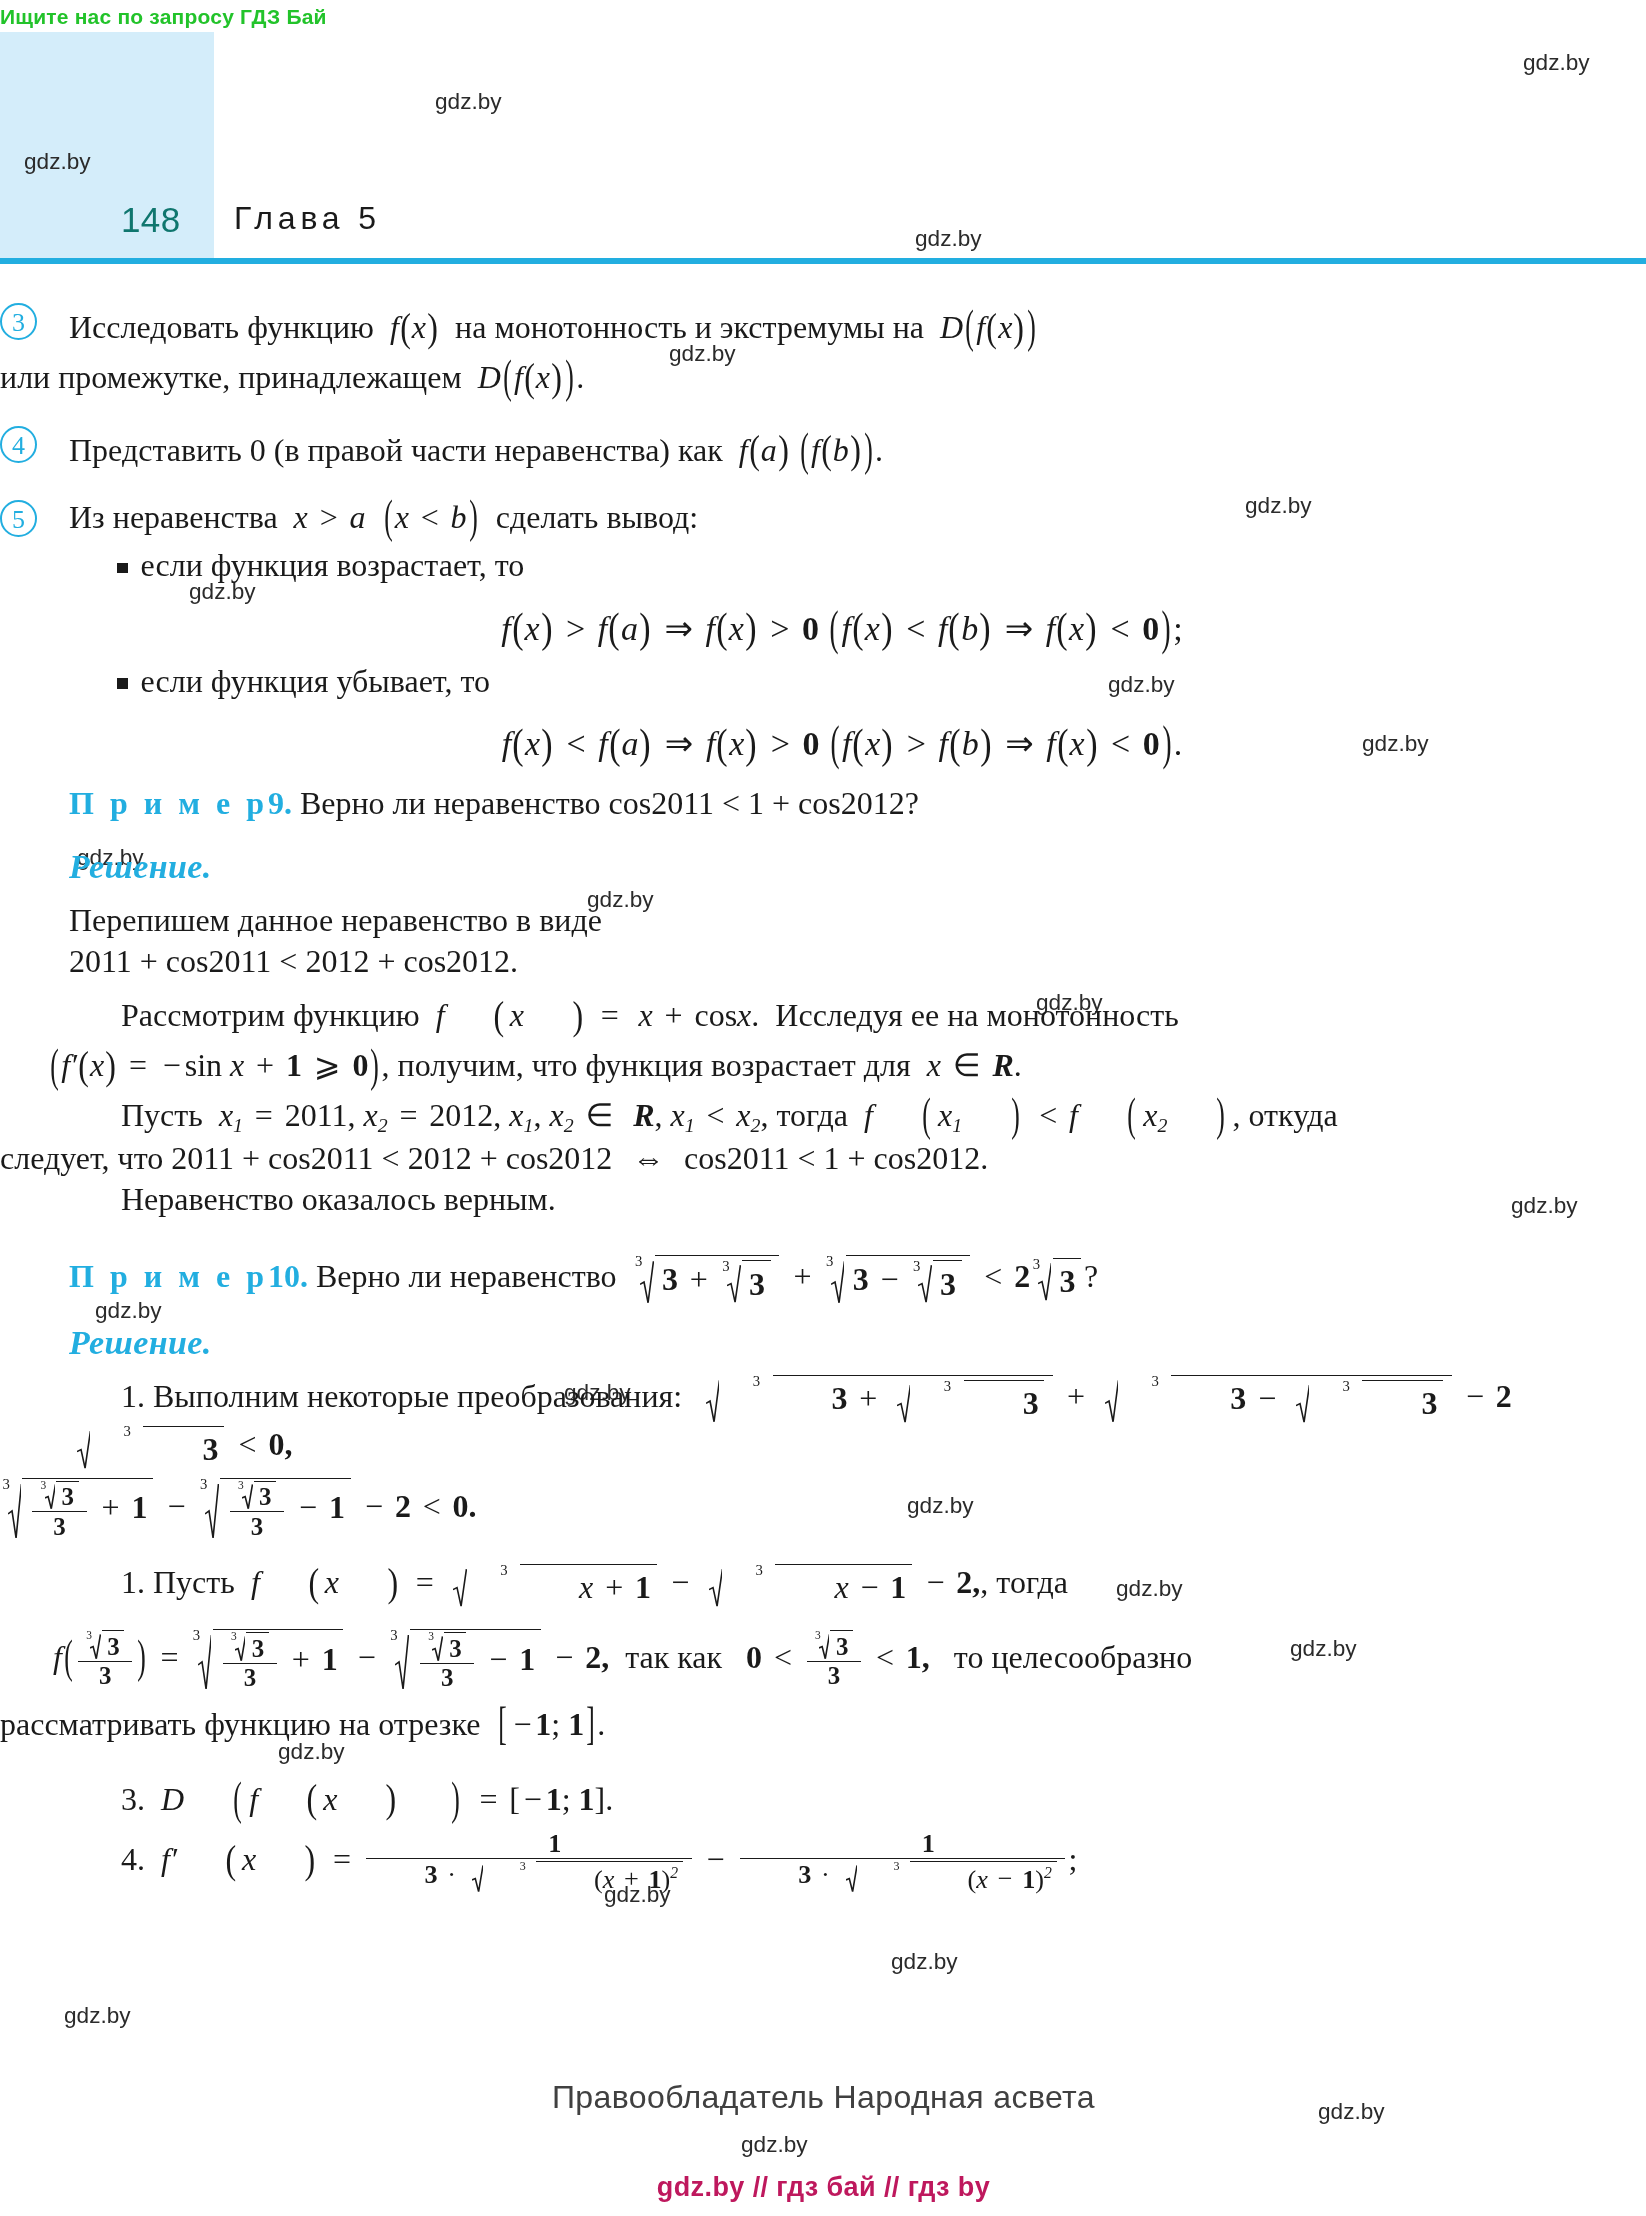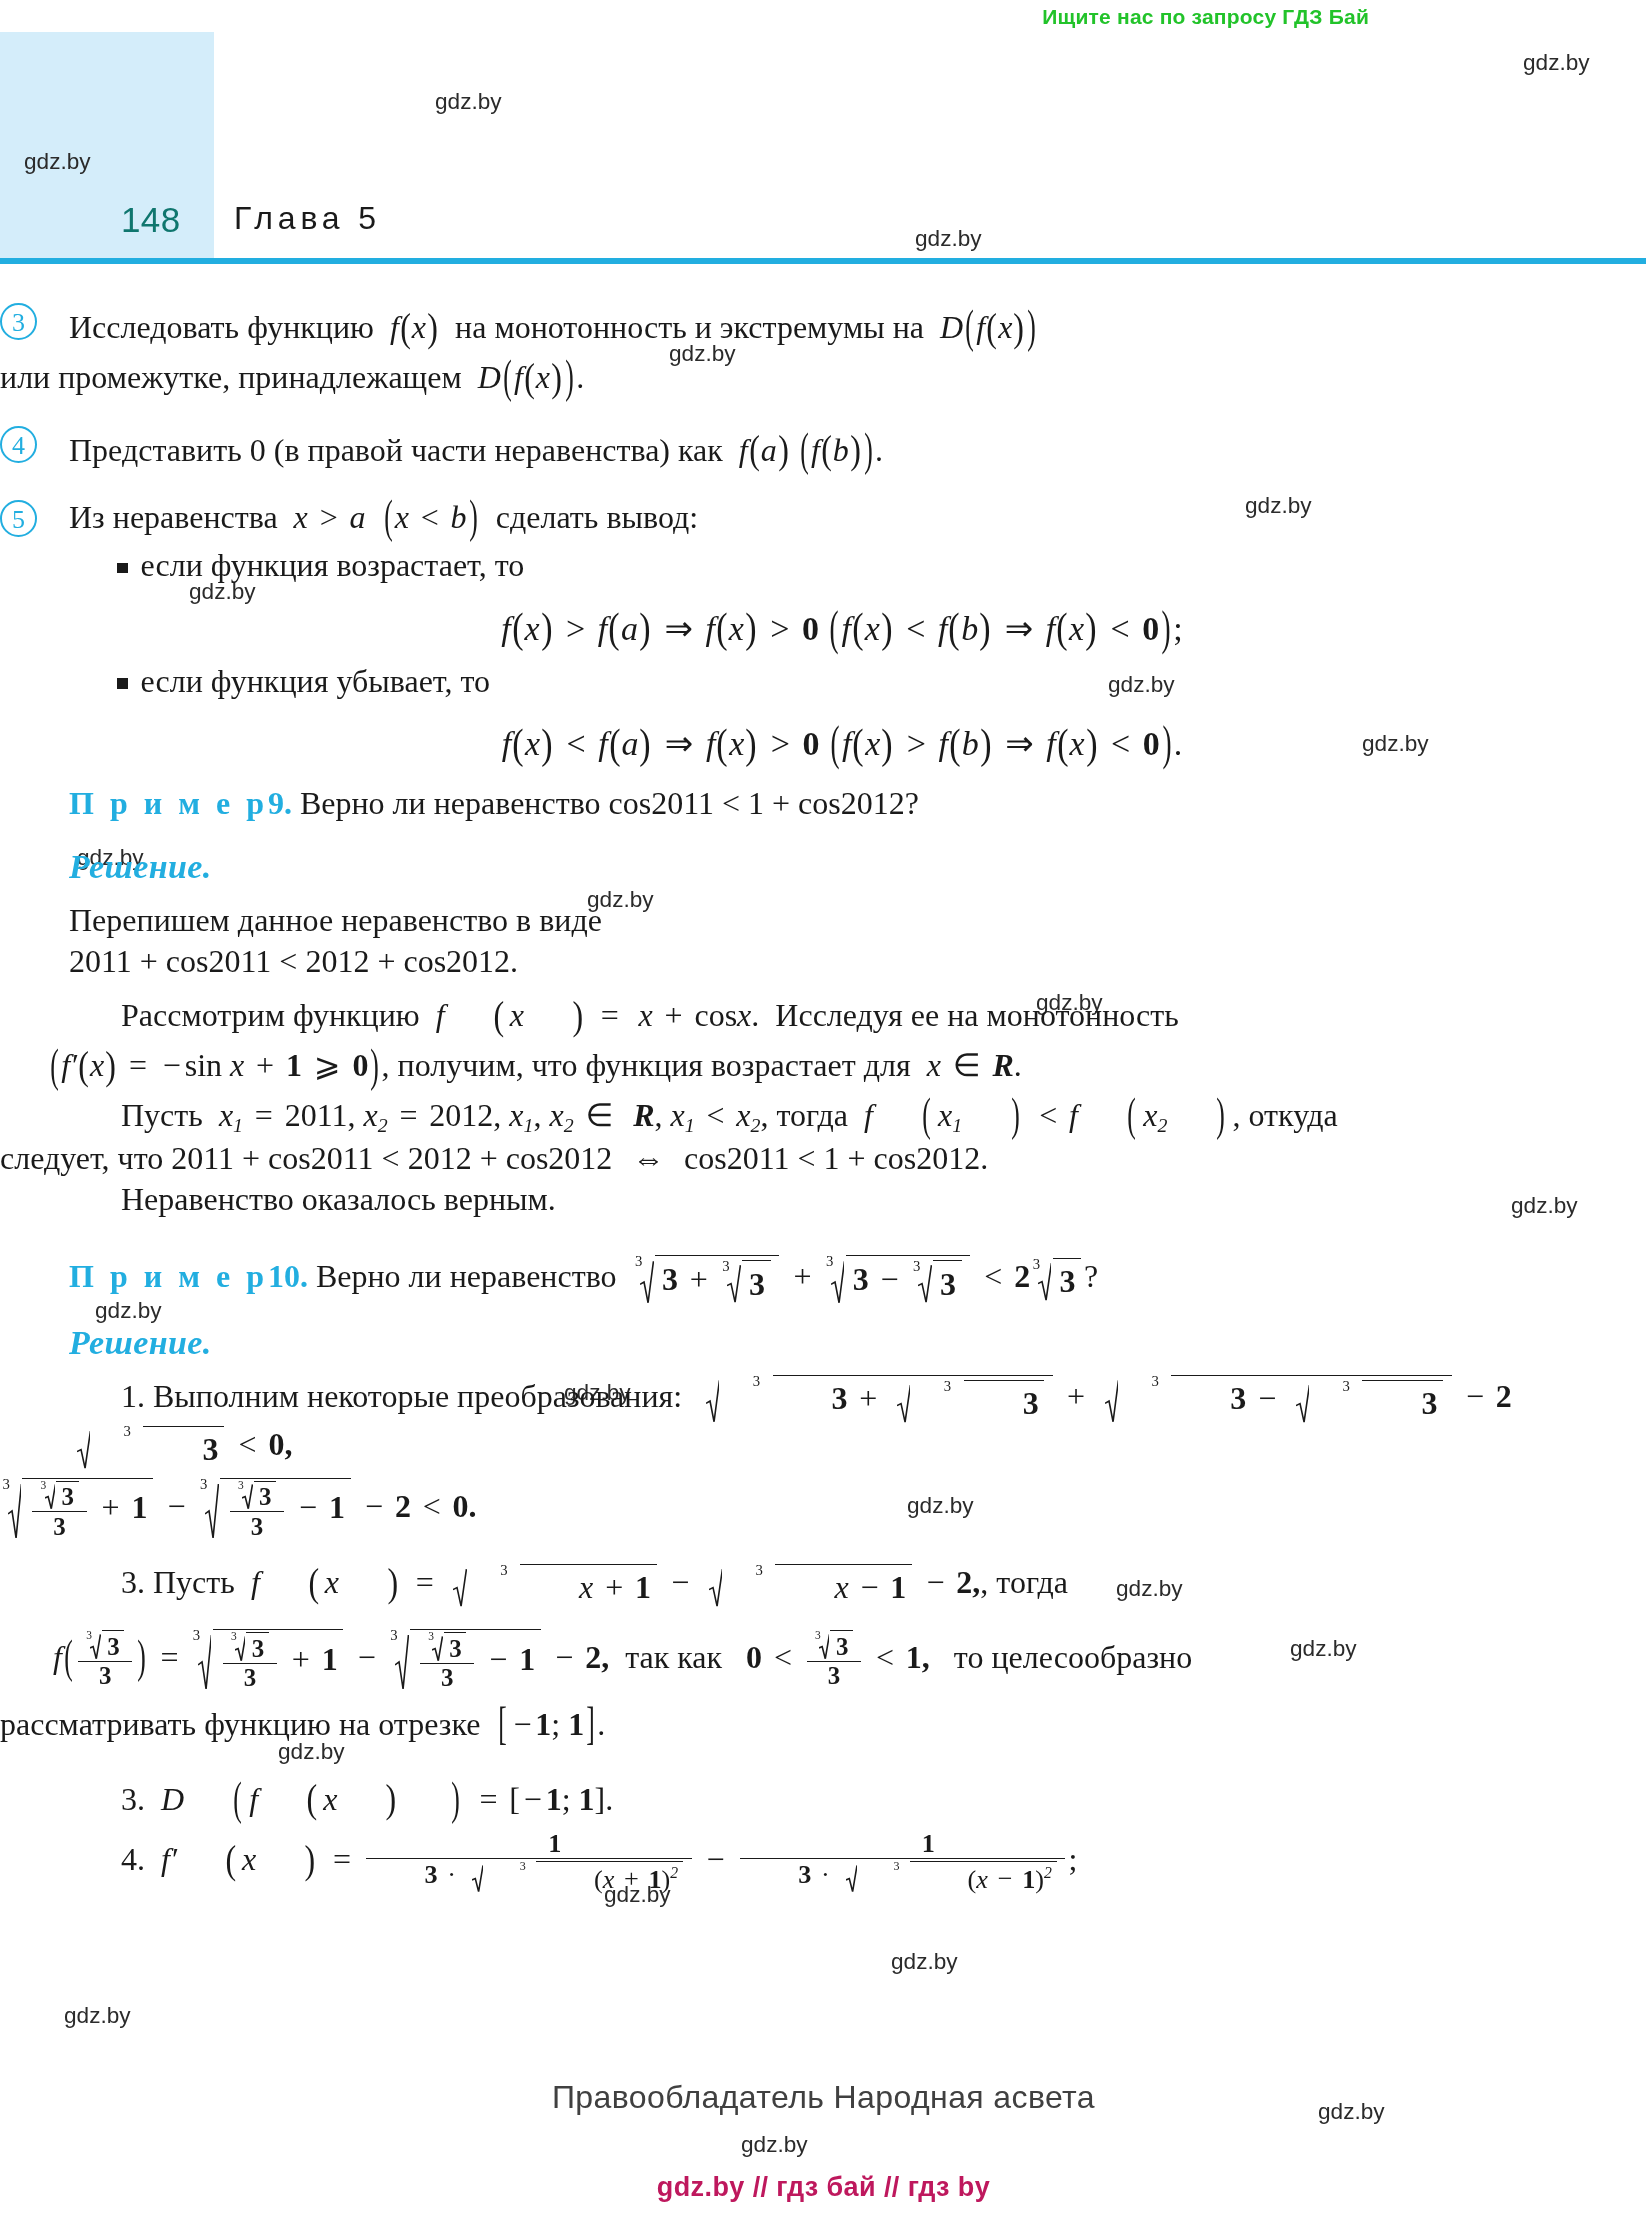--- a/index.html
+++ b/index.html
@@ -15,21 +15,21 @@
     position:relative;
     width:1647px;
     height:2216px;
     overflow:hidden;
   }
 
   
   .promo{
     position:absolute;
     top:4.8px; left:0; width:1369px;
-    text-align:right;
+    text-align:left;
     font-family:"Liberation Sans", sans-serif;
     font-size:21px;
     font-weight:700;
     color:#22c32a;
     letter-spacing:0.2px;
   }
 
   
   .hdr-swatch{
     position:absolute;
@@ -424,21 +424,21 @@
                 </svg>
               </span><span class="bod"><span class="frac"><span class="nu"><span class="rad"><span class="idx">3</span><span class="sign">
                         <svg viewBox="0 0 10 40" preserveAspectRatio="none">
                           <path d="M0 22 L3 20 L6 38 L10 2" stroke="#1a1a1a" stroke-width="1.6" fill="none" vector-effect="non-scaling-stroke"></path>
                         </svg>
                       </span><span class="bod"><span class="mb">3</span></span></span></span><span class="de"><span class="mb">3</span></span></span> <span class="op">−</span> <span class="mb">1</span></span></span>
         <span class="op">−</span> <span class="mb">2</span> <span class="op">&lt;</span> <span class="mb">0.</span></span>
       </div>
 
       <div class="ln indent" style="margin-top:14.5px;">
-        <span>3. Пусть</span>
+        <span>1. Пусть</span>
         <span class="m">&nbsp;f<span class="par">(</span>x<span class="par">)</span> <span class="op">=</span> <span class="rad"><span class="idx">3</span><span class="sign">
                 <svg viewBox="0 0 10 40" preserveAspectRatio="none">
                   <path d="M0 22 L3 20 L6 38 L10 2" stroke="#1a1a1a" stroke-width="1.6" fill="none" vector-effect="non-scaling-stroke"></path>
                 </svg>
               </span><span class="bod">x <span class="op">+</span> <span class="mb">1</span></span></span> <span class="op">−</span> <span class="rad"><span class="idx">3</span><span class="sign">
                 <svg viewBox="0 0 10 40" preserveAspectRatio="none">
                   <path d="M0 22 L3 20 L6 38 L10 2" stroke="#1a1a1a" stroke-width="1.6" fill="none" vector-effect="non-scaling-stroke"></path>
                 </svg>
               </span><span class="bod">x <span class="op">−</span> <span class="mb">1</span></span></span> <span class="op">−</span> <span class="mb">2,</span></span><span>, тогда</span>
       </div>

